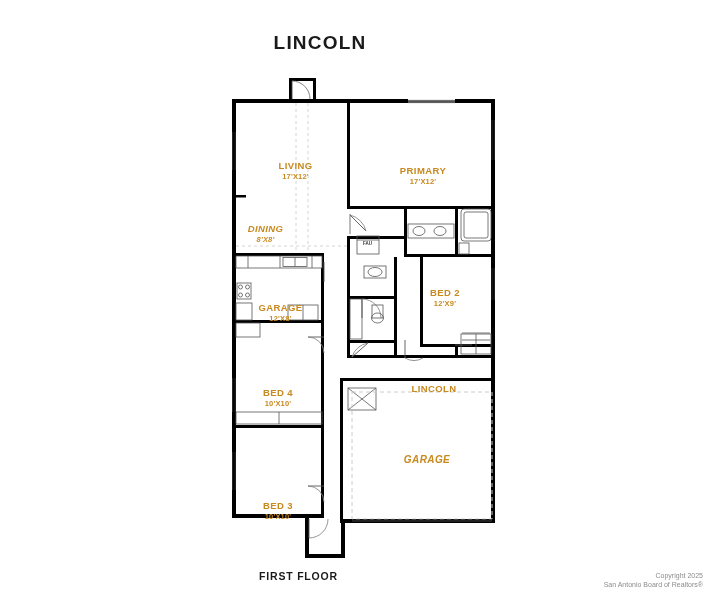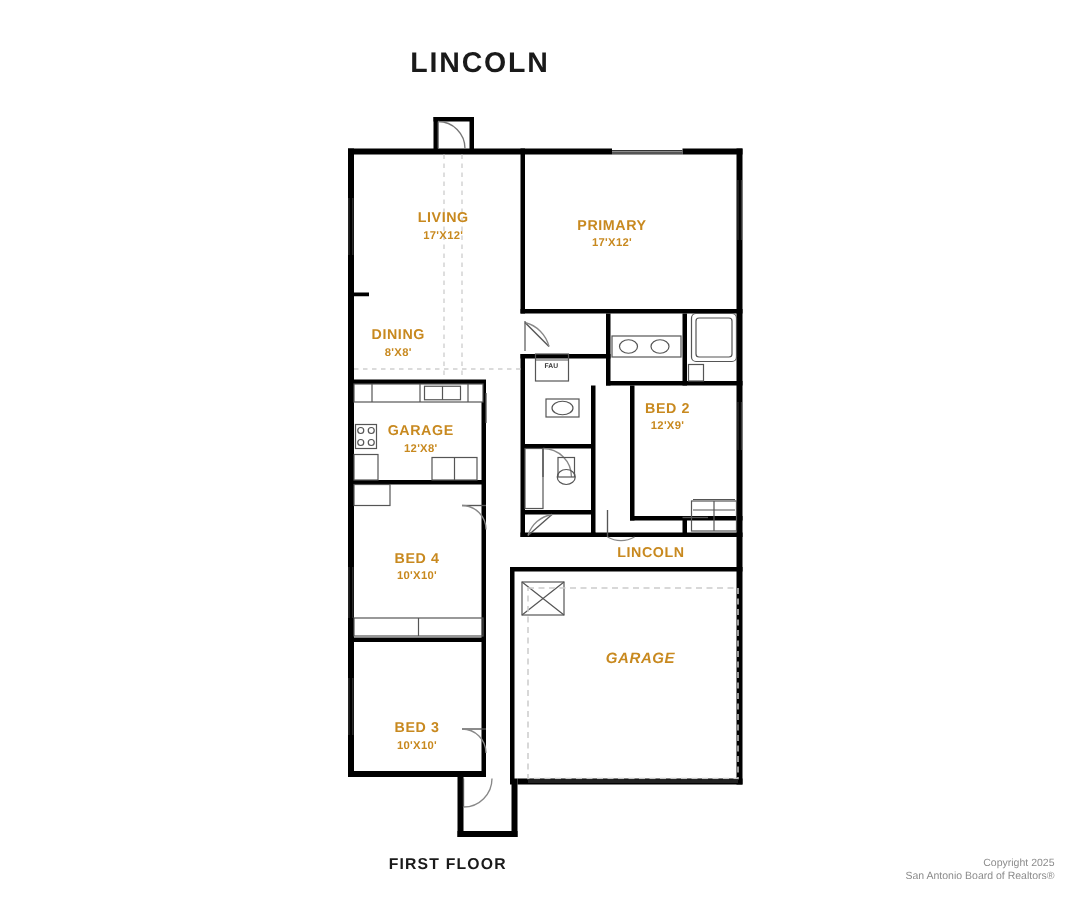--- a/index.html
+++ b/index.html
@@ -57,20 +57,21 @@
     position: absolute;
     text-align: center;
     color: #c8891f;
     line-height: 1.25;
     white-space: nowrap;
   }
   .room .name {
     font-size: 9.5px;
     font-weight: bold;
     letter-spacing: 0.4px;
+    margin-top: 20px;
   }
   .room .dim {
     font-size: 7.5px;
     font-weight: bold;
     letter-spacing: 0.2px;
   }
   .room.big .name { font-size: 10px; }
 
   .fau-label {
     position: absolute;
@@ -267,26 +268,26 @@
     <g>
       <rect x="352" y="519.5" width="140" height="2.5" fill="#222"></rect>
     </g>
   </svg>
 
   <div class="room" style="left:258px; top:140px; width:75px;">
     <div class="name">LIVING</div>
     <div class="dim">17'X12'</div>
   </div>
 
-  <div class="room" style="left:368px; top:145px; width:80px;">
+  <div class="room" style="left:383px; top:145px; width:80px;">
     <div class="name">PRIMARY</div>
     <div class="dim">17'X12'</div>
   </div>
 
-  <div class="room" style="left:228px; top:218px; width:75px;">
+  <div class="room" style="left:228px; top:203px; width:75px;font-style:italic;">
     <div class="name">DINING</div>
     <div class="dim">8'X8'</div>
   </div>
 
   <div class="room" style="left:243px; top:282px; width:75px;">
     <div class="name">GARAGE</div>
     <div class="dim">12'X8'</div>
   </div>
 
   <div class="room" style="left:412px; top:267px; width:66px;">

